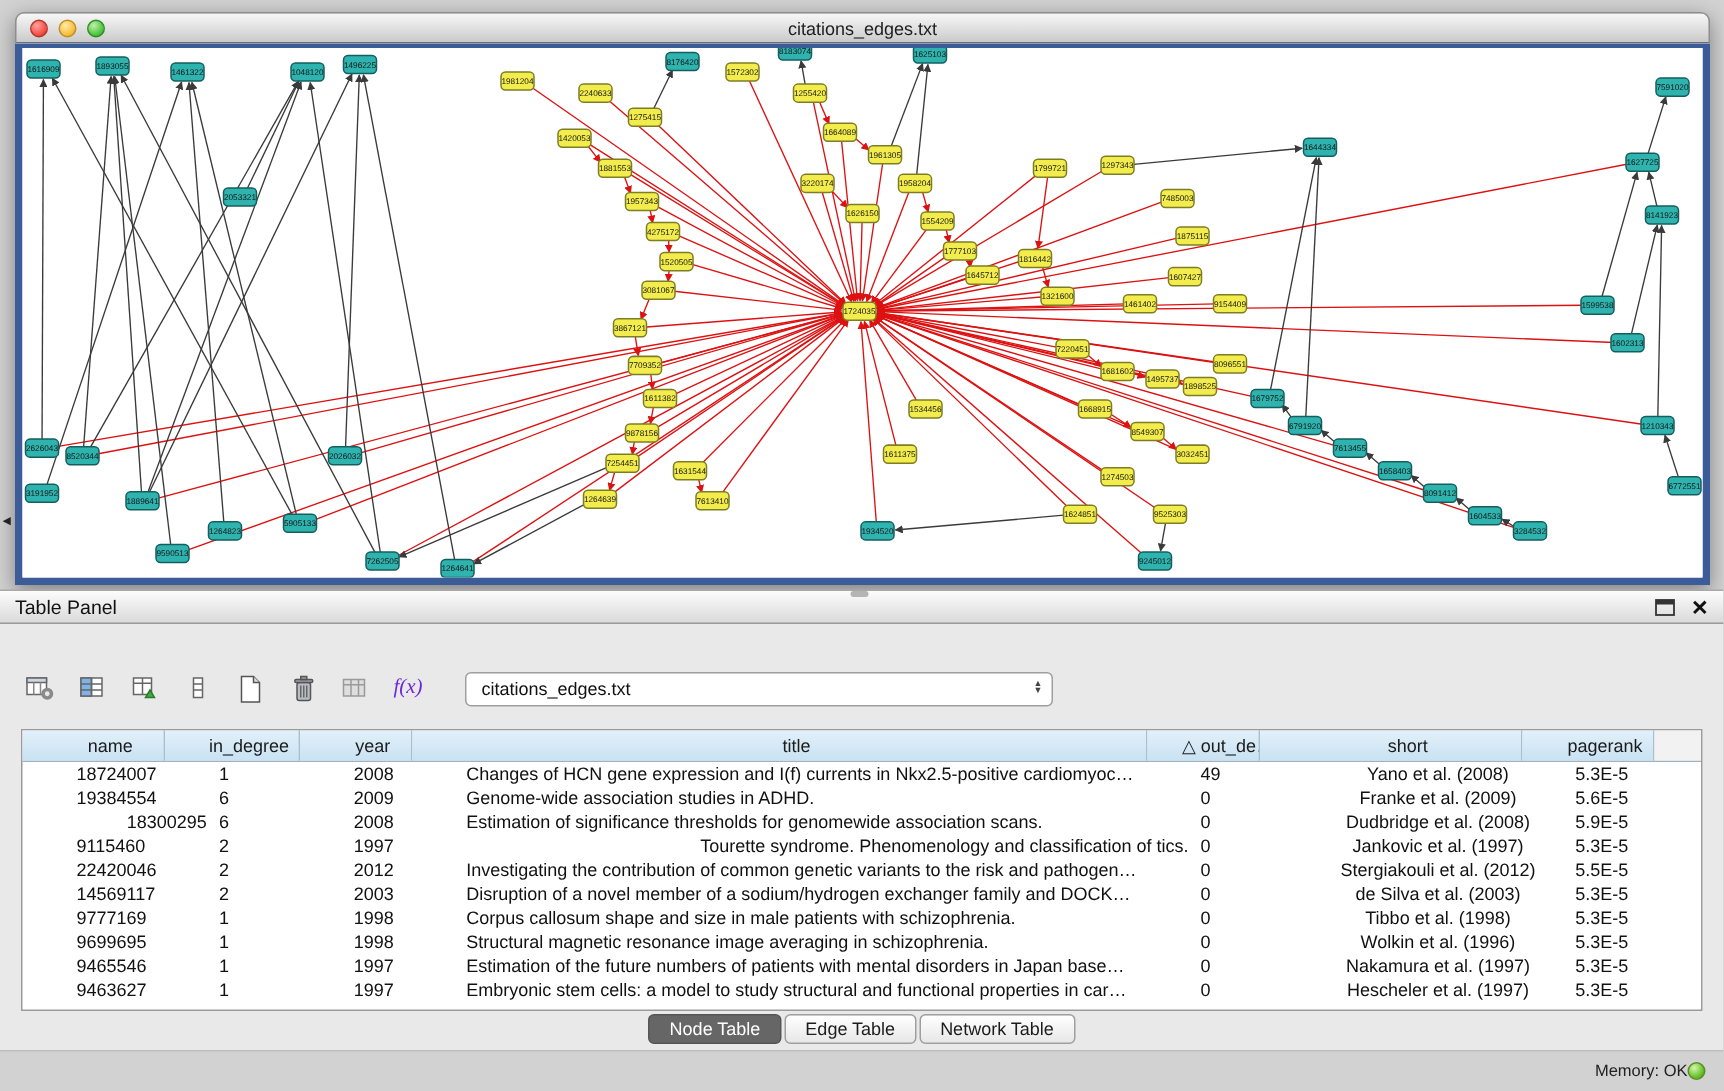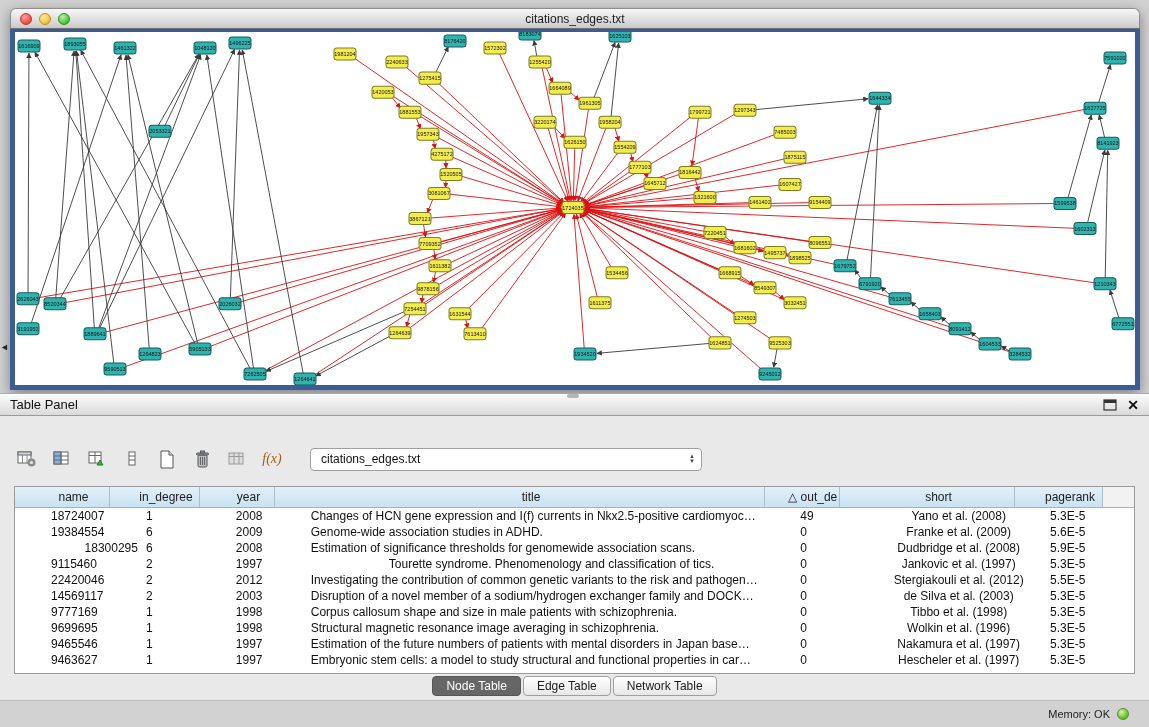--- a/index.html
+++ b/index.html
@@ -31,21 +31,21 @@
     display:flex; align-items:center; padding:0 10px; font-size:13px; color:#111; }
   .ph-icons { margin-left:auto; display:flex; align-items:center; gap:10px; }
   .close-x { font-size:14px; font-weight:bold; color:#111; cursor:pointer; line-height:14px; }
   .splitter-dot { position:absolute; left:567px; top:394px; width:12px; height:4px; border-radius:2px; background:#b5b5b5; }
 
   
   .panel-body { position:absolute; left:0; top:416px; width:1149px; height:284px; background:#e9e9e9; }
   .toolbar { position:absolute; left:14px; top:28px; height:30px; display:flex; align-items:center; gap:9px; }
   .tbtn { width:26px; height:26px; border:none; background:transparent; display:flex; align-items:center;
     justify-content:center; cursor:pointer; }
-  .fx { font-style:italic; font-size:14px; color:#a16207; font-family:"Liberation Serif", serif; }
+  .fx { font-style:italic; font-size:14px; color:#6d28d9; font-family:"Liberation Serif", serif; }
   .combo { margin-left:16px; width:392px; height:23px; background:#fff; border:1px solid #9f9f9f; border-radius:4px;
     display:flex; align-items:center; padding:0 4px 0 10px; font-size:12px; color:#111; cursor:pointer; }
   .combo-arrows { margin-left:auto; display:flex; flex-direction:column; align-items:center; line-height:5px;
     font-size:6px; color:#444; padding-right:2px; }
 
   .table { position:absolute; left:14px; top:70px; width:1121px; height:188px; background:#fff; border:1px solid #9b9b9b; }
   .thead { display:flex; height:21px; border-bottom:1px solid #9db4c4; }
   .th { height:20px; line-height:20px; font-size:12px; color:#1b1b1b; text-align:center;
     background:linear-gradient(#e2f0fa,#c9e2f2); border-right:1px solid #a9bfce; overflow:hidden; white-space:nowrap;padding-left:23px; }
   .th.filler { flex:1; background:#f2f2f2; border-right:none; }
@@ -54,21 +54,21 @@
   .td { height:16px; line-height:16px; font-size:12px; color:#111; padding:0 4px; overflow:hidden;
     white-space:nowrap; }
 
   .tabs { position:absolute; left:0; top:260px; width:1149px; display:flex; justify-content:center; gap:2px; }
   .tab { height:20px; padding:0 13px; font-size:12px; font-family:"Liberation Sans",sans-serif;
     border:1px solid #9f9f9f; background:linear-gradient(#ffffff,#e7e7e7); color:#1c1c1c; border-radius:4px; cursor:pointer; }
   .tab.sel { background:#666666; color:#fff; border-color:#555; }
 
   
   .statusbar { position:absolute; left:0; top:700px; width:1149px; height:27px; background:#d2d2d2;
-    border-top:1px solid #bdbdbd; display:flex; align-items:center; justify-content:flex-end; padding:0 20px; gap:7px; }
+    border-top:1px solid #bdbdbd; display:flex; align-items:center; justify-content:flex-end; padding:0 12px; }
   .mem-label { font-size:11px; color:#222; }
   .mem-dot { width:12px; height:12px; border-radius:50%;
     background:radial-gradient(circle at 35% 30%, #d7f5b0, #6cc431 60%, #3f9718); border:1px solid #57901d; }
 </style>
 </head>
 <body>
 
 <div class="net-window">
   <div class="titlebar">
     <div class="traffic">
@@ -693,21 +693,21 @@
           <div class="td" style="width: 75px; text-align: left;">2008</div>
           <div class="td" style="width: 490px; text-align: left;">Estimation of significance thresholds for genomewide association scans.</div>
           <div class="td" style="width: 75px; text-align: left;">0</div>
           <div class="td" style="width: 175px; text-align: center;">Dudbridge et al. (2008)</div>
           <div class="td" style="width: 88px; text-align: left;">5.9E-5</div>
         </div>
         <div class="tr">
           <div class="td" style="width: 95px; text-align: left;">9115460</div>
           <div class="td" style="width: 90px; text-align: left;">2</div>
           <div class="td" style="width: 75px; text-align: left;">1997</div>
-          <div class="td" style="width: 490px; text-align: center;">Tourette syndrome. Phenomenology and classification of tics.</div>
+          <div class="td" style="width: 490px; text-align: right;">Tourette syndrome. Phenomenology and classification of tics.</div>
           <div class="td" style="width: 75px; text-align: left;">0</div>
           <div class="td" style="width: 175px; text-align: center;">Jankovic et al. (1997)</div>
           <div class="td" style="width: 88px; text-align: left;">5.3E-5</div>
         </div>
         <div class="tr">
           <div class="td" style="width: 95px; text-align: left;">22420046</div>
           <div class="td" style="width: 90px; text-align: left;">2</div>
           <div class="td" style="width: 75px; text-align: left;">2012</div>
           <div class="td" style="width: 490px; text-align: left;">Investigating the contribution of common genetic variants to the risk and pathogen…</div>
           <div class="td" style="width: 75px; text-align: left;">0</div>

